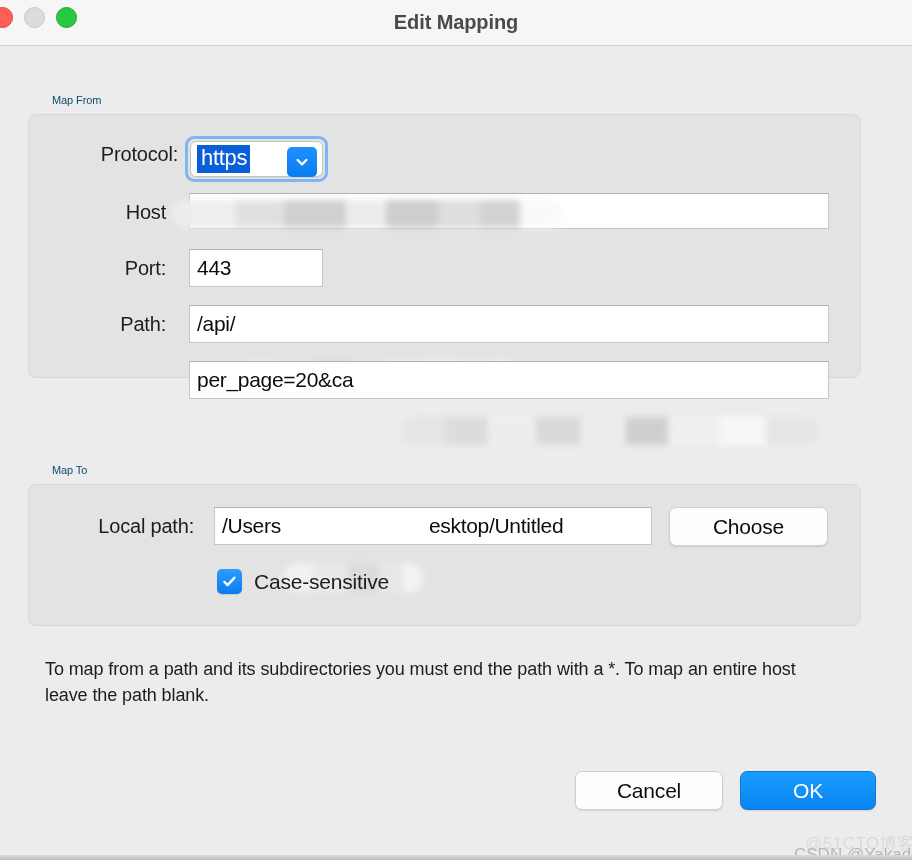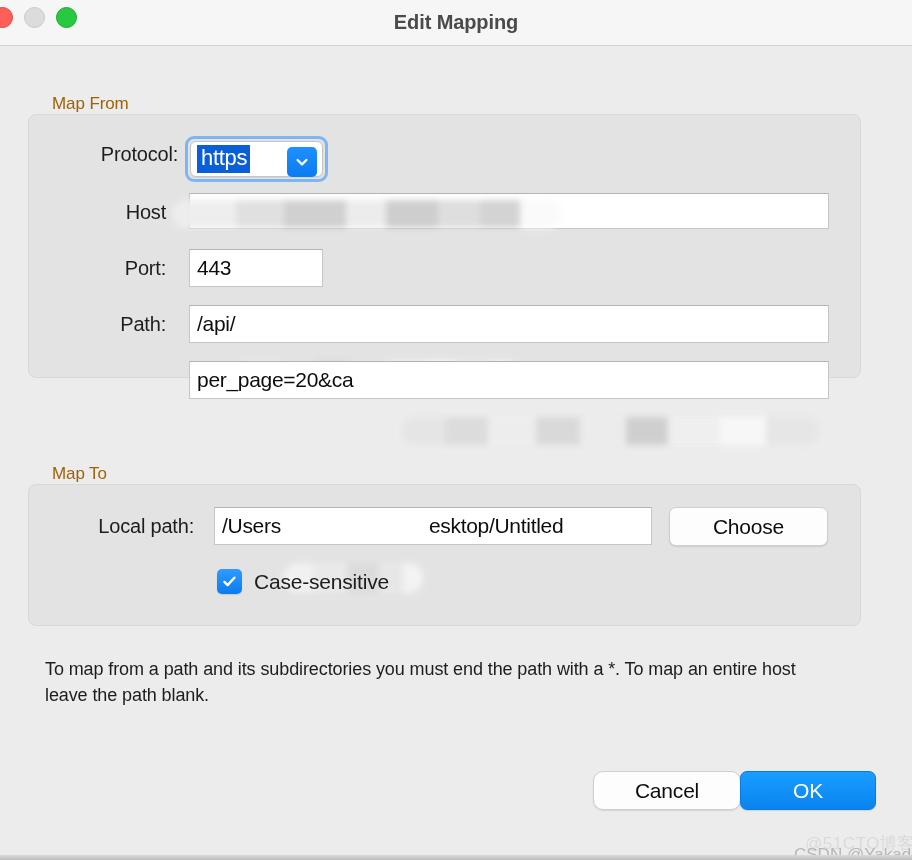--- a/index.html
+++ b/index.html
@@ -64,22 +64,22 @@
 
   
   .content {
     position: relative;
     padding: 0;
     height: 814px;
   }
 
   .group-label {
     position: absolute;
-    font-size: 17px;
-    color: #a16207;
+    font-size: 11px;
+    color: #0c4a6e;
     letter-spacing: -0.1px;
   }
 
   .panel {
     position: absolute;
     background: #e3e3e3;
     border: 1px solid #d8d8d8;
     border-radius: 8px;
   }
 
@@ -336,21 +336,21 @@
 
     <div class="checkbox" style="left:217px; top:523px;">
       <svg width="17" height="17" viewBox="0 0 17 17">
         <path d="M3.4 8.9 L6.6 12.1 L13.4 4.7" fill="none" stroke="#ffffff" stroke-width="2.4" stroke-linecap="round" stroke-linejoin="round"></path>
       </svg>
     </div>
     <div class="check-label" style="left:254px; top:524px;">Case-sensitive</div>
 
     <div class="help-text" style="left:45px; top:610px; width:790px;">To map from a path and its subdirectories you must end the path with a *. To map an entire host leave the path blank.</div>
 
-    <div class="btn" style="left:593px; top:725px; width:148px; height:39px;border-radius:10px;">Cancel</div>
+    <div class="btn" style="left:575px; top:725px; width:148px; height:39px;">Cancel</div>
 
     <div class="btn btn-primary" style="left:740px; top:725px; width:136px; height:39px;">OK</div>
 
     <div class="watermark watermark-back" style="left:805px; top:786px;">@51CTO博客</div>
     <div class="watermark" style="left:794px; top:799px;">CSDN @Yakadee</div>
 
     <div class="bottom-edge"></div>
   </div>
 </div>
 

